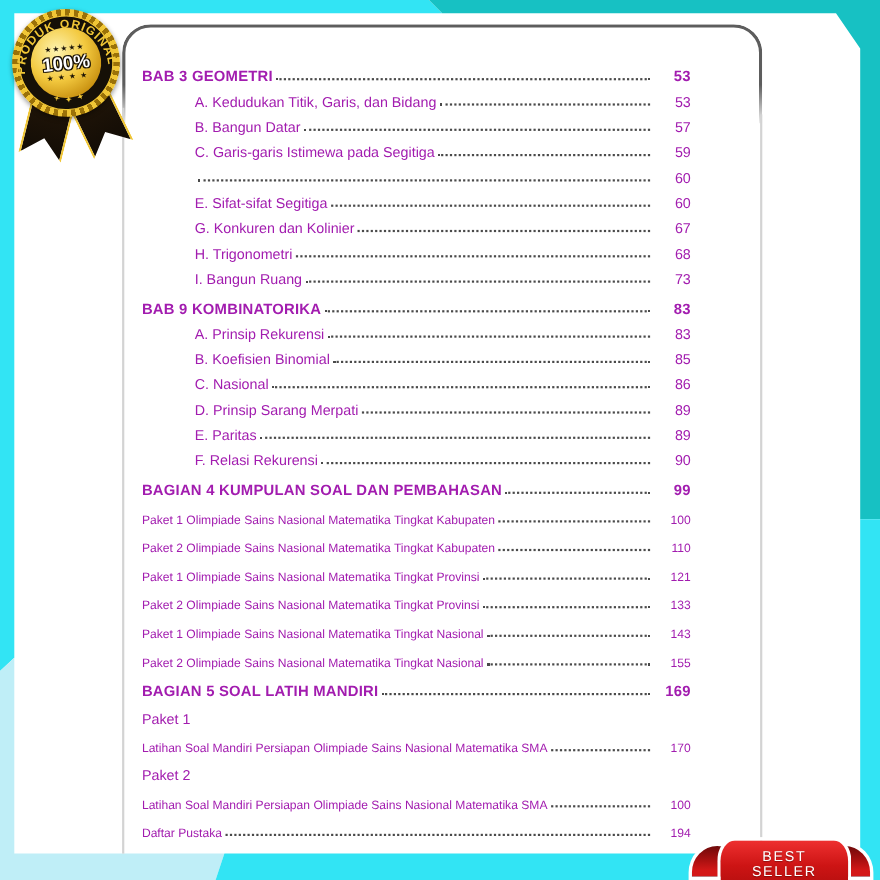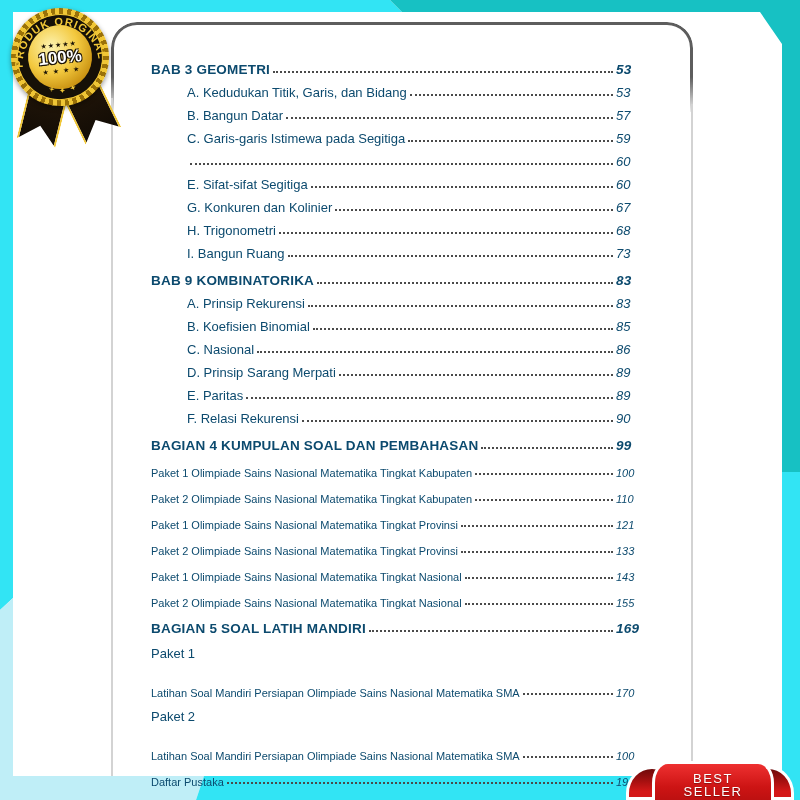--- a/index.html
+++ b/index.html
@@ -12,30 +12,30 @@
   
   .frame-wrap{position:absolute;left:105px;top:16px;width:594px;height:96px;overflow:hidden;pointer-events:none;}
   .frame{position:absolute;left:6px;top:6px;width:576px;height:300px;border:3px solid #5d5d5d;border-radius:26px;
          -webkit-mask-image:linear-gradient(180deg,#000 0,#000 55px,transparent 94px);
          mask-image:linear-gradient(180deg,#000 0,#000 55px,transparent 94px);}
   .edge-line{position:absolute;width:2px;background:#d3d3d3;}
   #edge-left{left:111px;top:98px;height:678px;}
   #edge-right{left:691px;top:104px;height:668px;}
 
   
-  #toc{position:absolute;left:151px;top:50px;width:499px;color:#0c4a6e;}
+  #toc{position:absolute;left:129px;top:50px;width:499px;color:#a21caf;}
   .row{display:flex;align-items:flex-end;}
   .row .label{white-space:nowrap;}
   .row .dots{flex:1;border-bottom:2px dotted #4a4a4a;margin:0 3px 4px 3px;min-width:8px;}
-  .row .page{min-width:34px;white-space:nowrap;font-style:italic;}
+  .row .page{min-width:34px;text-align:right;white-space:nowrap;}
   .row.chapter{font-weight:bold;font-size:13.5px;height:23px;margin-top:4px;letter-spacing:.2px;}
-  .row.sub{font-size:13px;height:23px;margin-left:36px;}
+  .row.sub{font-size:13px;height:23px;margin-left:48px;}
   .row.item{font-size:11px;height:26px;}
   .row.plain{font-size:13px;height:20px;margin-top:5px;}
-  .row.tight{height:22px;margin-top:16px;}
+  .row.tight{height:22px;margin-top:4px;}
 
   
   #badge{position:absolute;left:10px;top:6px;width:104px;height:140px;transform:rotate(-6deg);}
   .ribbon{position:absolute;top:72px;width:36px;height:60px;border:2px solid var(--gold);
           background:linear-gradient(180deg,#241709,#120c05);
           clip-path:polygon(0 0,100% 0,100% 100%,50% 72%,0 100%);}
   #ribbon-left{left:10px;transform:rotate(20deg);}
   #ribbon-right{left:56px;transform:rotate(-20deg);}
   .seal{position:absolute;top:2px;left:3px;width:98px;height:98px;border-radius:50%;
         background:repeating-conic-gradient(var(--gold) 0 5deg,#9a7108 5deg 10deg);

